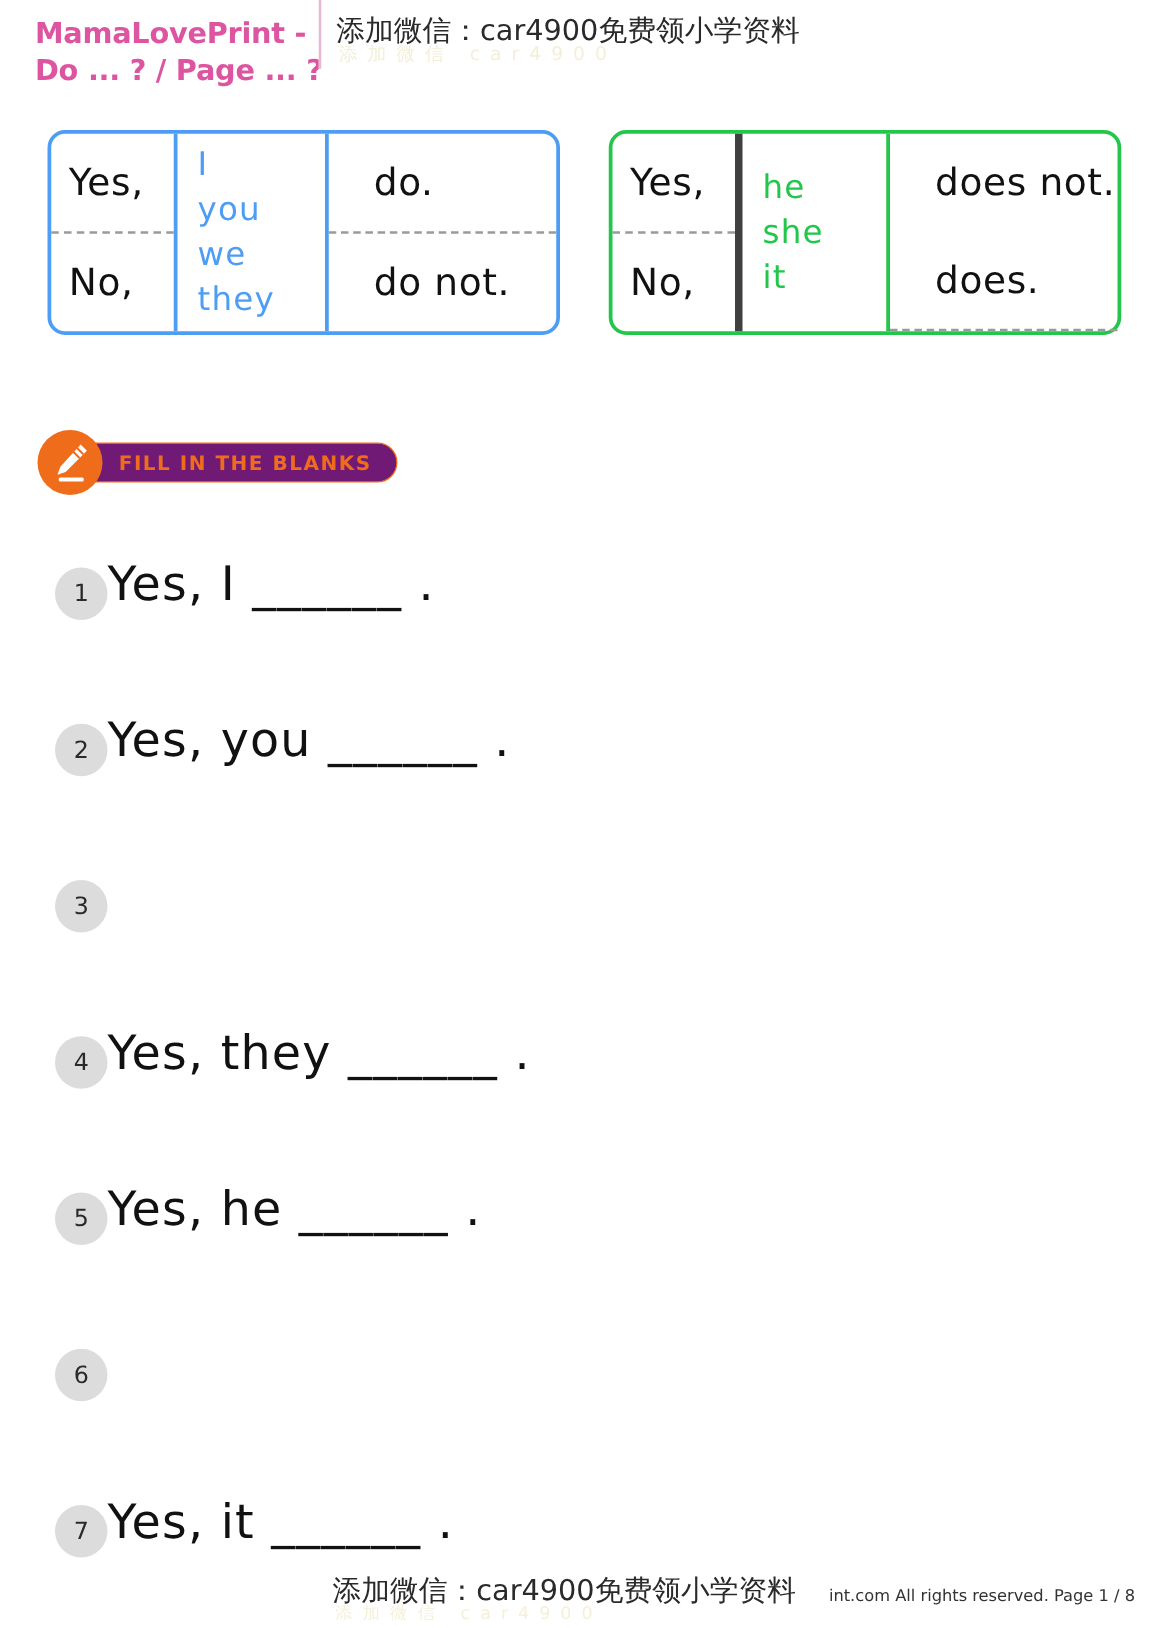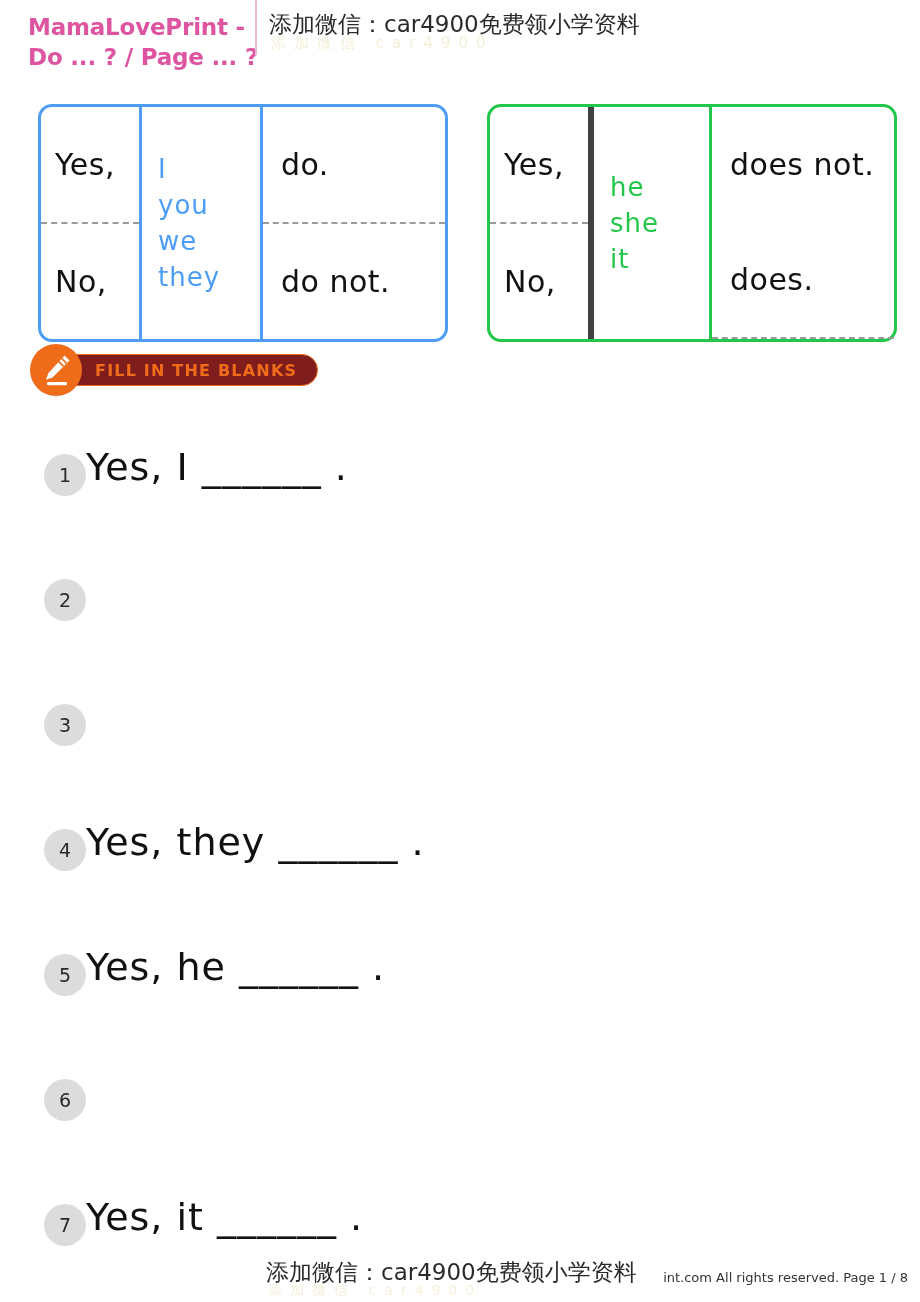--- a/index.html
+++ b/index.html
@@ -66,21 +66,21 @@
     color: #f3efd8;
     letter-spacing: 8px;
     white-space: nowrap;
   }
 
   
   .chart {
     position: absolute;
     top: 104px;
     width: 410px;
-    height: 238px;
+    height: 164px;
     border-radius: 14px;
     display: flex;
     background: #ffffff;
   }
   #chart-do   { left: 38px;  border: 3px solid #4d9df4; }
   #chart-does { left: 487px; border: 3px solid #22c64a; }
 
   .chart .col {
     position: relative;
     height: 100%;
@@ -100,21 +100,21 @@
     align-items: center;
     padding-left: 14px;
     font-family: "DejaVu Sans", sans-serif;
     font-size: 30px;
     color: #111111;
     letter-spacing: 0.5px;
   }
   .chart .cell.top    { border-bottom: 2px dashed #9a9a9a; }
   .chart .cell.bottom { }
 
-  .chart .col-verb .cell { padding-left: 18px; text-align: right; }
+  .chart .col-verb .cell { padding-left: 36px; text-align: right; }
 
   .chart .pronoun-stack {
     height: 100%;
     display: flex;
     flex-direction: column;
     justify-content: center;
     align-items: flex-start;
     padding-left: 16px;
     gap: 2px;
   }
@@ -147,21 +147,21 @@
   }
   #badge-pill {
     position: relative;
     margin-left: -24px;
     height: 32px;
     padding: 0 20px 0 36px;
     border: 1.6px solid #ef6c1b;
     border-radius: 16px;
     display: flex;
     align-items: center;
-    background: #7f1d1d;
+    background: #701a75;
     z-index: 1;
   }
   #badge-pill .badge-text {
     font-family: "DejaVu Sans", sans-serif;
     font-size: 16px;
     font-weight: bold;
     letter-spacing: 1.2px;
     color: #ef6c1b;
     white-space: nowrap;
   }
@@ -317,20 +317,21 @@
     </div>
   </div>
 
   <div id="questions">
     <div class="q-row">
       <div class="q-num">1</div>
       <div class="q-text">Yes, I ______ .</div>
     </div>
     <div class="q-row">
       <div class="q-num">2</div>
+      <div class="q-text">Yes, you ______ .</div>
     </div>
     <div class="q-row">
       <div class="q-num">3</div>
     </div>
     <div class="q-row">
       <div class="q-num">4</div>
       <div class="q-text">Yes, they ______ .</div>
     </div>
     <div class="q-row">
       <div class="q-num">5</div>

